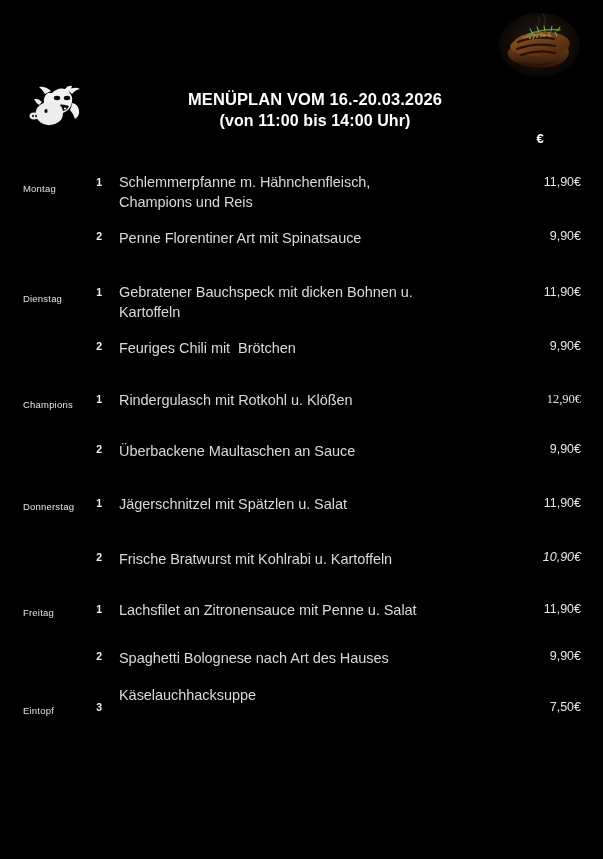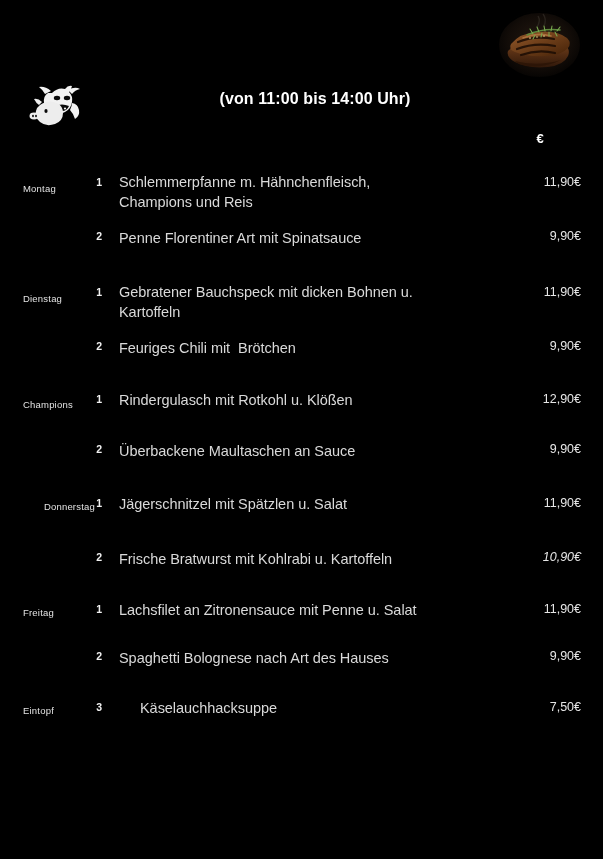--- a/index.html
+++ b/index.html
@@ -223,20 +223,21 @@
         <circle cx="40" cy="26" r="0.9"></circle>
         <circle cx="47" cy="25" r="1"></circle>
       </g>
 
       <path d="M18 50 q22 6 46 -1 q-16 8 -34 6 q-9 -1 -12 -5 z" fill="#2a1406" opacity="0.8"></path>
       <ellipse cx="42.5" cy="34" rx="42" ry="33.5" fill="none" stroke="#000" stroke-width="3"></ellipse>
     </svg>
   </div>
 
   <div class="title-block">
+    <div>MENÜPLAN VOM 16.-20.03.2026</div>
     <div class="title-line2">(von 11:00 bis 14:00 Uhr)</div>
   </div>
 
   <div class="currency-header">€</div>
 </div>
 
 <div class="menu" id="menu-body">
     <div class="row" style="height: 0px;">
       <div class="day-label" style="top: 22px;">Montag</div>
       <div class="item-num" style="top: 14px;">1</div>
@@ -258,29 +259,29 @@
     </div>
     <div class="row" style="height: 0px;">
       <div class="item-num" style="top: 178px;">2</div>
       <div class="dish" style="top: 178px;">Feuriges Chili mit  Brötchen</div>
       <div class="price" style="top: 178px;">9,90€</div>
     </div>
     <div class="row" style="height: 0px;">
       <div class="day-label" style="top: 238px;">Champions</div>
       <div class="item-num" style="top: 231px;">1</div>
       <div class="dish" style="top: 230px;">Rindergulasch mit Rotkohl u. Klößen</div>
-      <div class="price" style="top: 231px;">12,90€</div>
+      <div class="price" style="top: 231px; font-family: Liberation Serif, serif;">12,90€</div>
     </div>
     <div class="row" style="height: 0px;">
       <div class="item-num" style="top: 281px;">2</div>
       <div class="dish" style="top: 281px;">Überbackene Maultaschen an Sauce</div>
       <div class="price" style="top: 281px;">9,90€</div>
     </div>
     <div class="row" style="height: 0px;">
-      <div class="day-label" style="top: 340px; text-align: right;">Donnerstag</div>
+      <div class="day-label" style="top: 340px;">Donnerstag</div>
       <div class="item-num" style="top: 335px;">1</div>
       <div class="dish" style="top: 334px;">Jägerschnitzel mit Spätzlen u. Salat</div>
       <div class="price" style="top: 335px;">11,90€</div>
     </div>
     <div class="row" style="height: 0px;">
       <div class="item-num" style="top: 389px;">2</div>
       <div class="dish" style="top: 389px;">Frische Bratwurst mit Kohlrabi u. Kartoffeln</div>
       <div class="price" style="top: 389px; font-style: italic;">10,90€</div>
     </div>
     <div class="row" style="height: 0px;">
@@ -290,16 +291,16 @@
       <div class="price" style="top: 441px;">11,90€</div>
     </div>
     <div class="row" style="height: 0px;">
       <div class="item-num" style="top: 488px;">2</div>
       <div class="dish" style="top: 488px;">Spaghetti Bolognese nach Art des Hauses</div>
       <div class="price" style="top: 488px;">9,90€</div>
     </div>
     <div class="row" style="height: 0px;">
       <div class="day-label" style="top: 544px;">Eintopf</div>
       <div class="item-num" style="top: 539px;">3</div>
-      <div class="dish" style="top: 538px; margin-left: 21px;">Käselauchhacksuppe</div>
+      <div class="dish" style="top: 525px;">Käselauchhacksuppe</div>
       <div class="price" style="top: 539px;">7,50€</div>
     </div>
   </div>
 
 </body></html>

